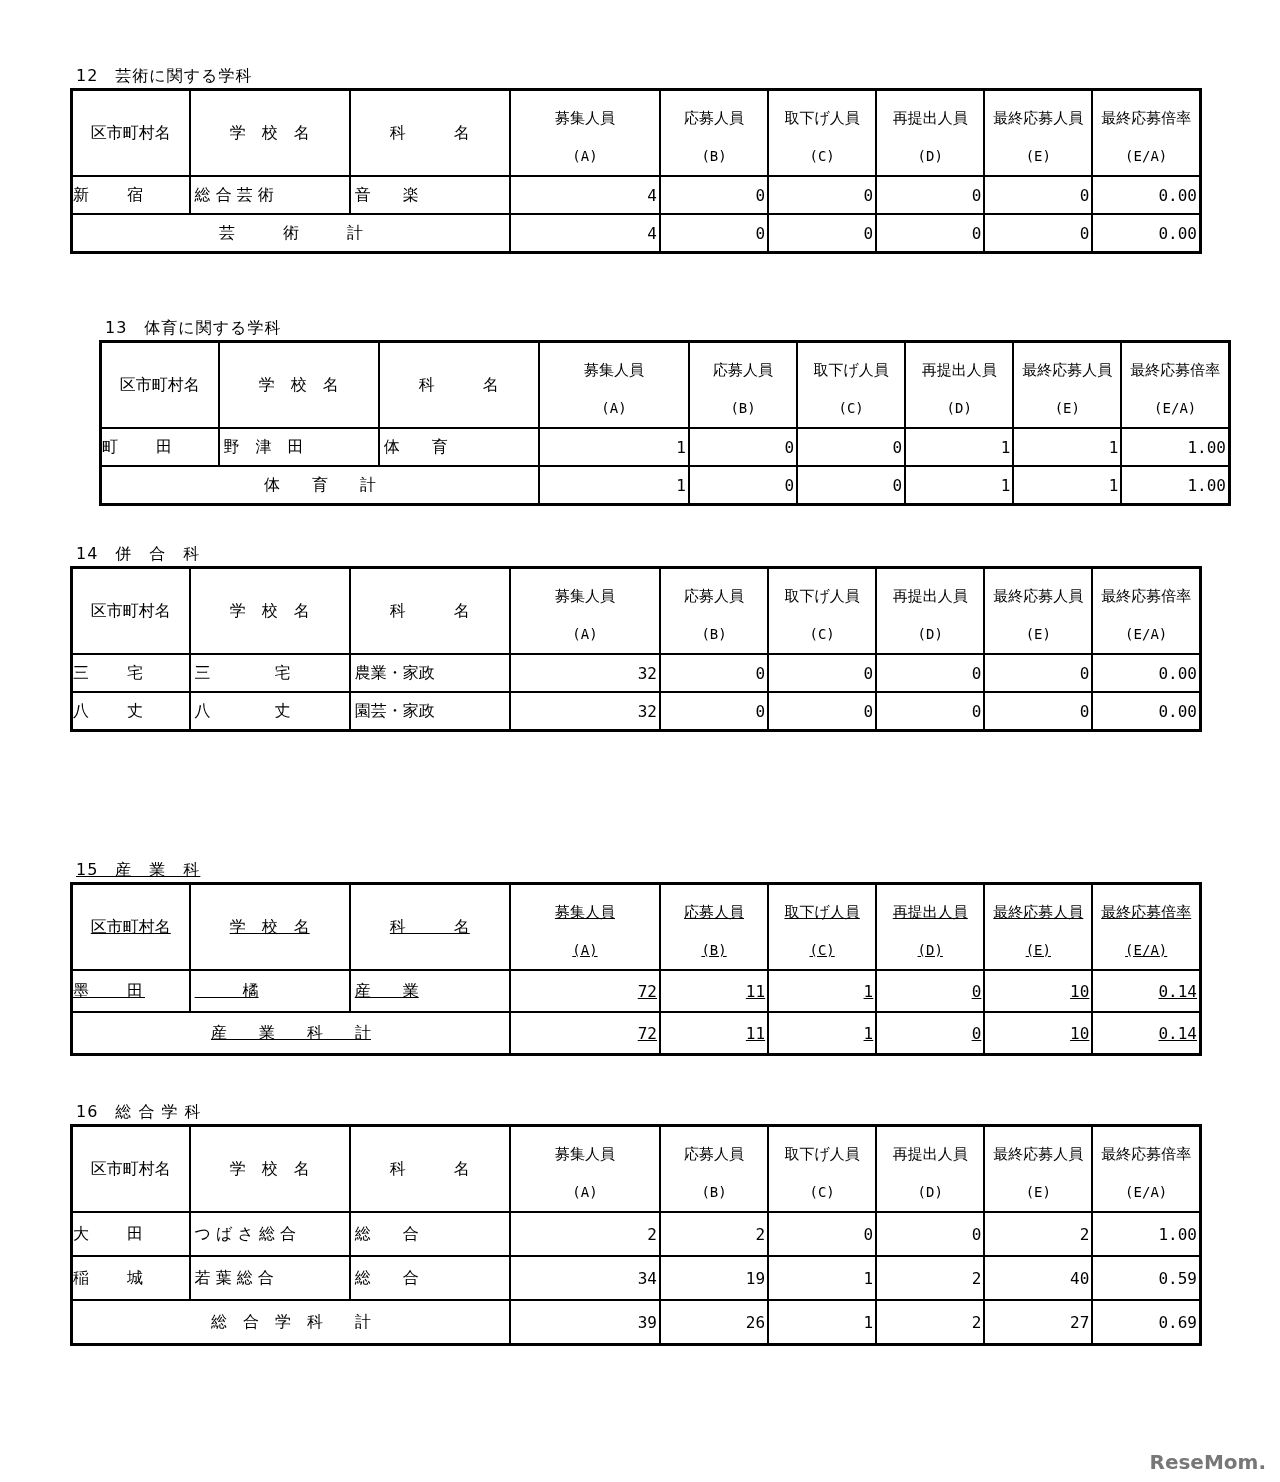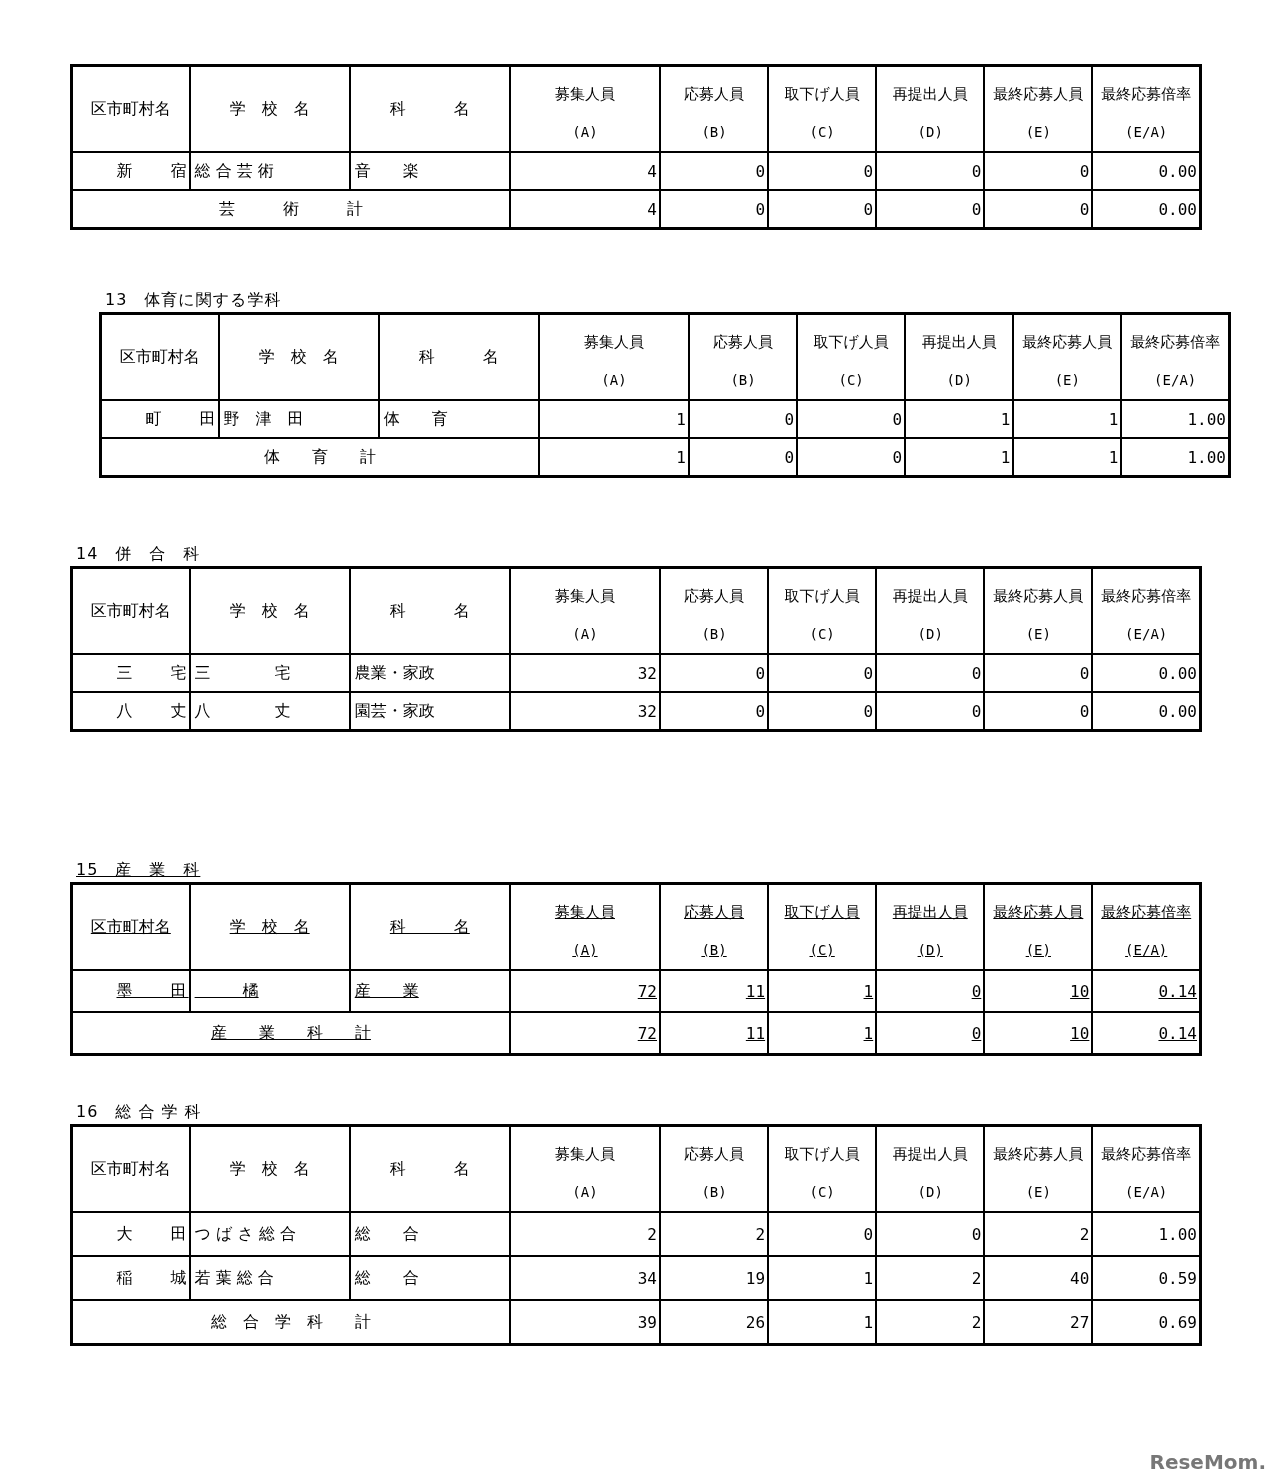--- a/index.html
+++ b/index.html
@@ -5,31 +5,32 @@
   html, body { margin: 0; padding: 0; background: #ffffff; }
   body { width: 1280px; height: 1482px; position: relative; font-family: "DejaVu Sans", sans-serif; color: #000; }
   .section { position: absolute; left: 70px; width: 1132px; }
   .sec-title { font-size: 16px; height: 24px; line-height: 24px; margin-left: 6px; letter-spacing: 1px; }
   table { border-collapse: collapse; width: 1132px; table-layout: fixed; border: 3px solid #000; }
   td { border: 2px solid #000; padding: 0; font-size: 16px; }
   .hdr td { height: 74px; text-align: center; vertical-align: middle; }
   .hdr .num-h { vertical-align: top; padding-top: 8px; line-height: 38px; font-size: 15px; }
   .hdr .num-h .sub { display: block; font-family: "DejaVu Sans Mono", monospace; font-size: 14px; }
   .row td { height: 36px; }
-  .district { text-align: right; letter-spacing: 2px; margin-top: 32px; }
+  .district { text-align: left; letter-spacing: 2px; margin-top: 32px; }
   .left { text-align: left; padding-left: 4px; }
   .num { text-align: right; padding-right: 2px; font-family: "DejaVu Sans Mono", monospace; font-size: 16px; }
   .total td.label { text-align: center; }
   .watermark { position: absolute; right: 14px; bottom: 8px; font-family: "DejaVu Sans", sans-serif; font-weight: bold; font-size: 20px; color: #777; letter-spacing: 0px; }
 </style>
 </head>
 <body>
 
 <div id="doc">
     <div class="section" style="top: 64px;">
+      <div class="sec-title">12　芸術に関する学科</div>
       <table>
         <colgroup>
           <col style="width:118px">
           <col style="width:160px">
           <col style="width:160px">
           <col style="width:150px">
           <col style="width:108px">
           <col style="width:108px">
           <col style="width:108px">
           <col style="width:108px">
@@ -63,21 +64,21 @@
     <td class="num">4</td>
     <td class="num">0</td>
     <td class="num">0</td>
     <td class="num">0</td>
     <td class="num">0</td>
     <td class="num">0.00</td>
   </tr>
         </tbody>
       </table>
     </div>
-    <div class="section" style="top: 288px; padding-left: 29px;">
+    <div class="section" style="top: 316px; padding-left: 29px;">
       <div class="sec-title">13　体育に関する学科</div>
       <table>
         <colgroup>
           <col style="width:118px">
           <col style="width:160px">
           <col style="width:160px">
           <col style="width:150px">
           <col style="width:108px">
           <col style="width:108px">
           <col style="width:108px">

